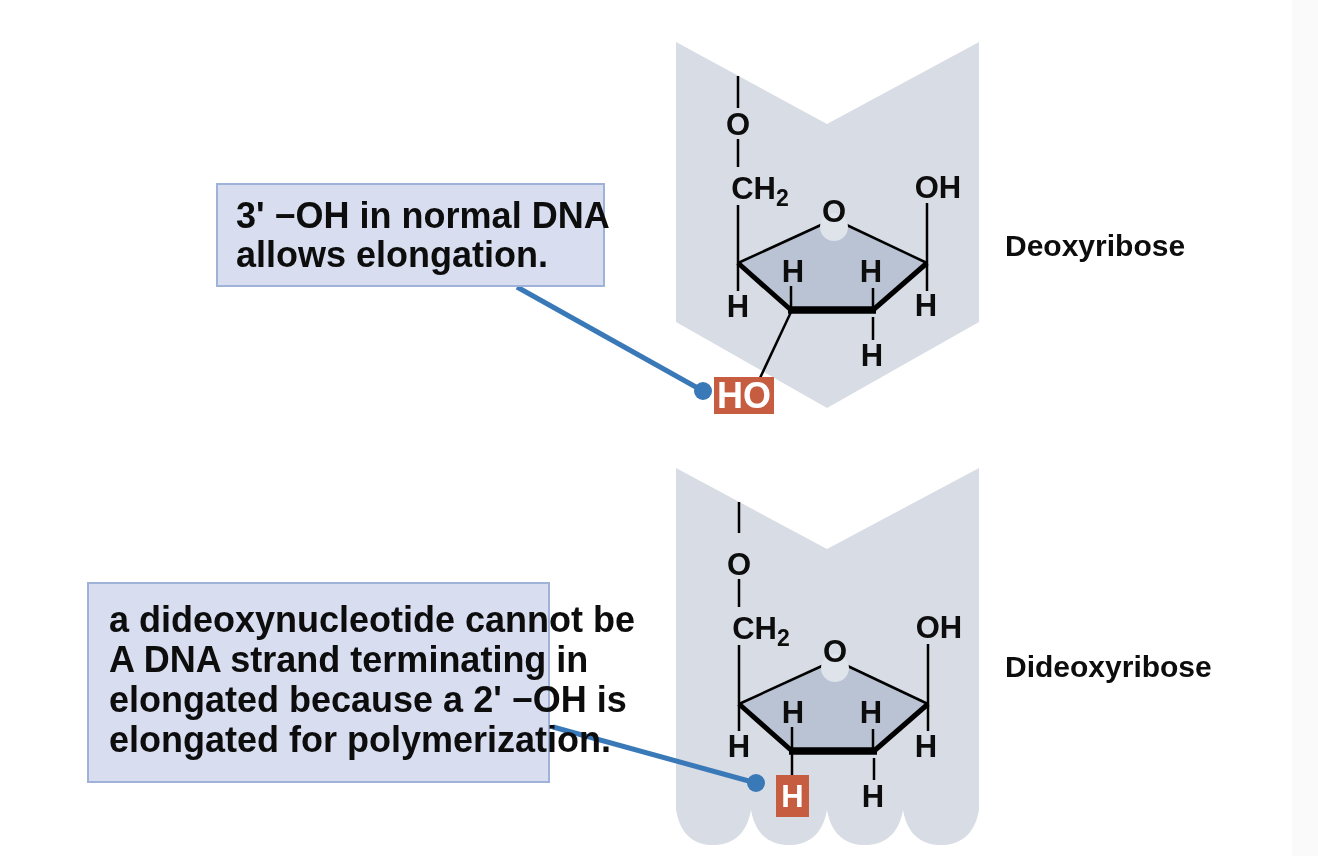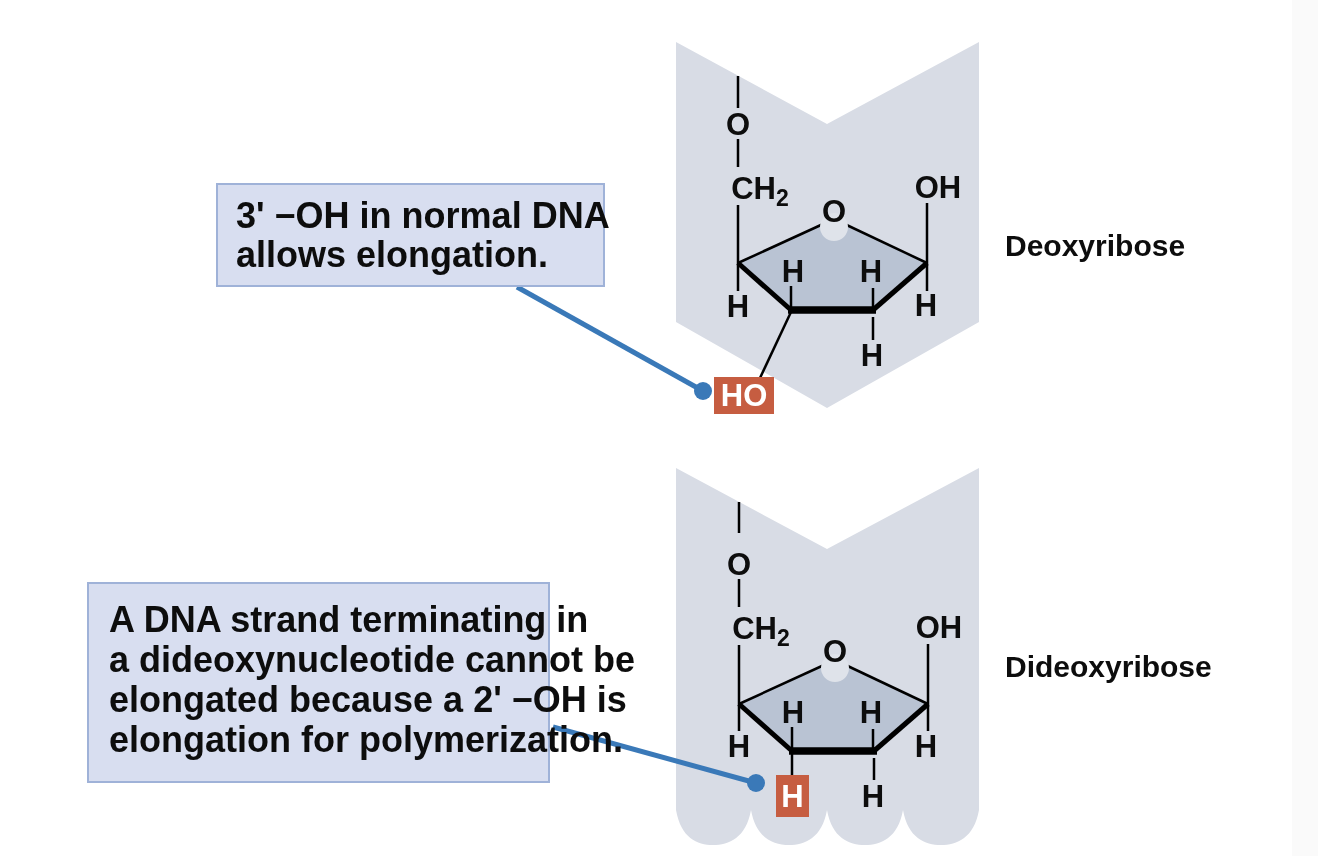--- a/index.html
+++ b/index.html
@@ -31,21 +31,21 @@
   .callout-bottom{left:87px;top:582px;width:463px;height:201px;padding:16px 0 0 20px;}
   .title{
     position:absolute;left:1005px;font-weight:bold;font-size:30px;color:#0d0d0d;white-space:nowrap;
   }
   .title-top{top:229px;}
   .title-bottom{top:650px;}
   .hl-box{
     position:absolute;background:#c65d41;color:#ffffff;font-weight:bold;
     display:flex;align-items:center;justify-content:center;line-height:1;
   }
-  .hl-ho{left:714px;top:377px;width:60px;height:37px;font-size:31px;}
+  .hl-ho{left:714px;top:377px;width:60px;height:37px;font-size:36px;}
   .hl-h{left:776px;top:775px;width:33px;height:42px;font-size:31px;}
   .page-edge{position:absolute;right:0;top:0;width:26px;height:856px;background:#fafafa;}
 </style>
 </head>
 <body>
 
 <div id="canvas">
 
   <svg id="bg-svg" width="1318" height="856" viewBox="0 0 1318 856">
 
@@ -108,24 +108,24 @@
       <line class="bond" x1="792" y1="754" x2="792" y2="775"></line>
     </g>
   </svg>
 
   <div class="callout callout-top">
     <div>3' −OH in normal DNA</div>
     <div>allows elongation.</div>
   </div>
 
   <div class="callout callout-bottom">
+    <div>a dideoxynucleotide cannot be</div>
     <div>A DNA strand terminating in</div>
-    <div>a dideoxynucleotide cannot be</div>
     <div>elongated because a 2' −OH is</div>
-    <div>elongation for polymerization.</div>
+    <div>elongated for polymerization.</div>
   </div>
 
   <div class="title title-bottom">Dideoxyribose</div>
   <div class="title title-top">Deoxyribose</div>
 
   <div class="atom" style="left:738px;top:124px">O</div>
   <div class="atom" style="left:760px;top:188px"><span>CH</span><span class="sub">2</span></div>
   <div class="atom" style="left:834px;top:211px">O</div>
   <div class="atom" style="left:938px;top:187px">OH</div>
   <div class="atom" style="left:793px;top:271px">H</div>

